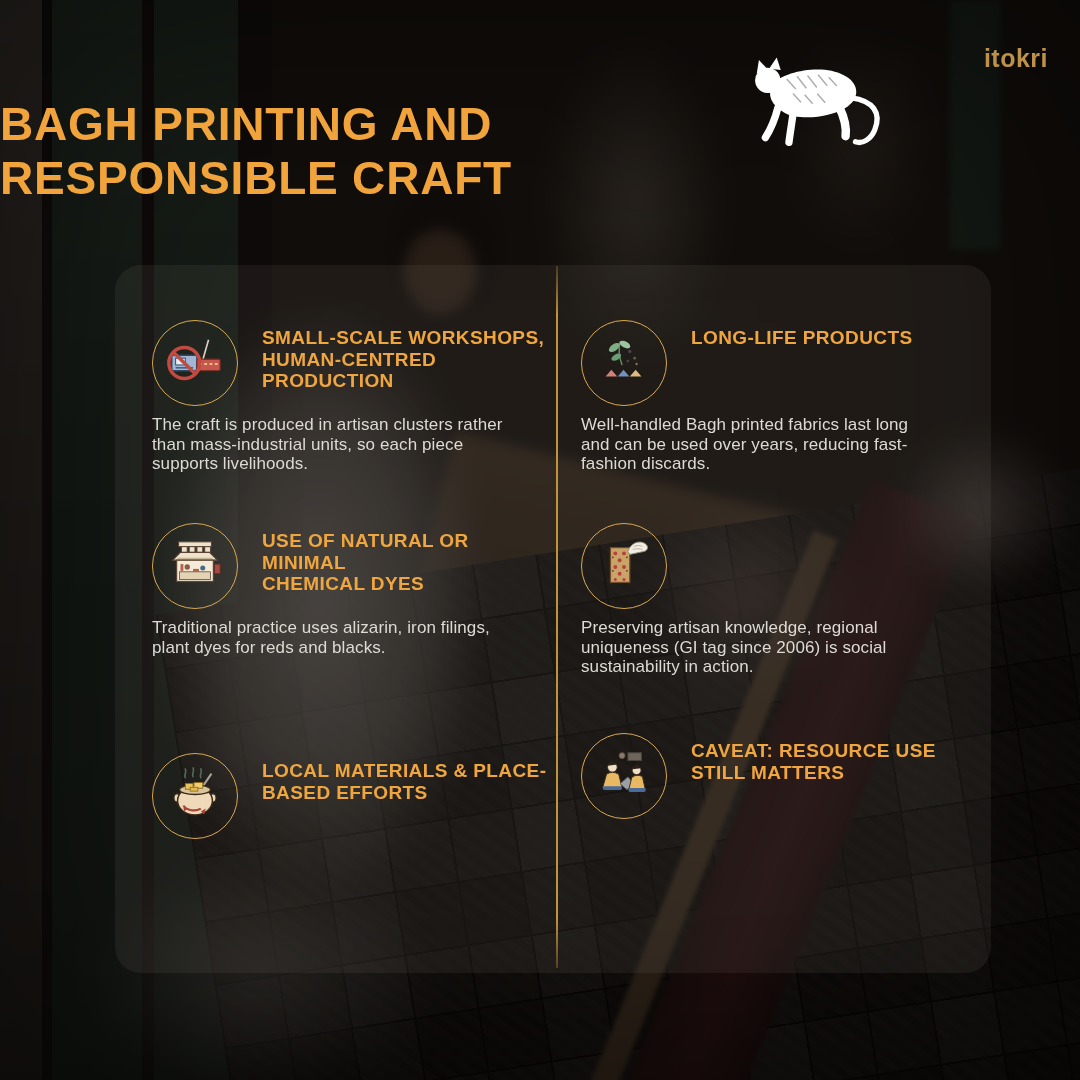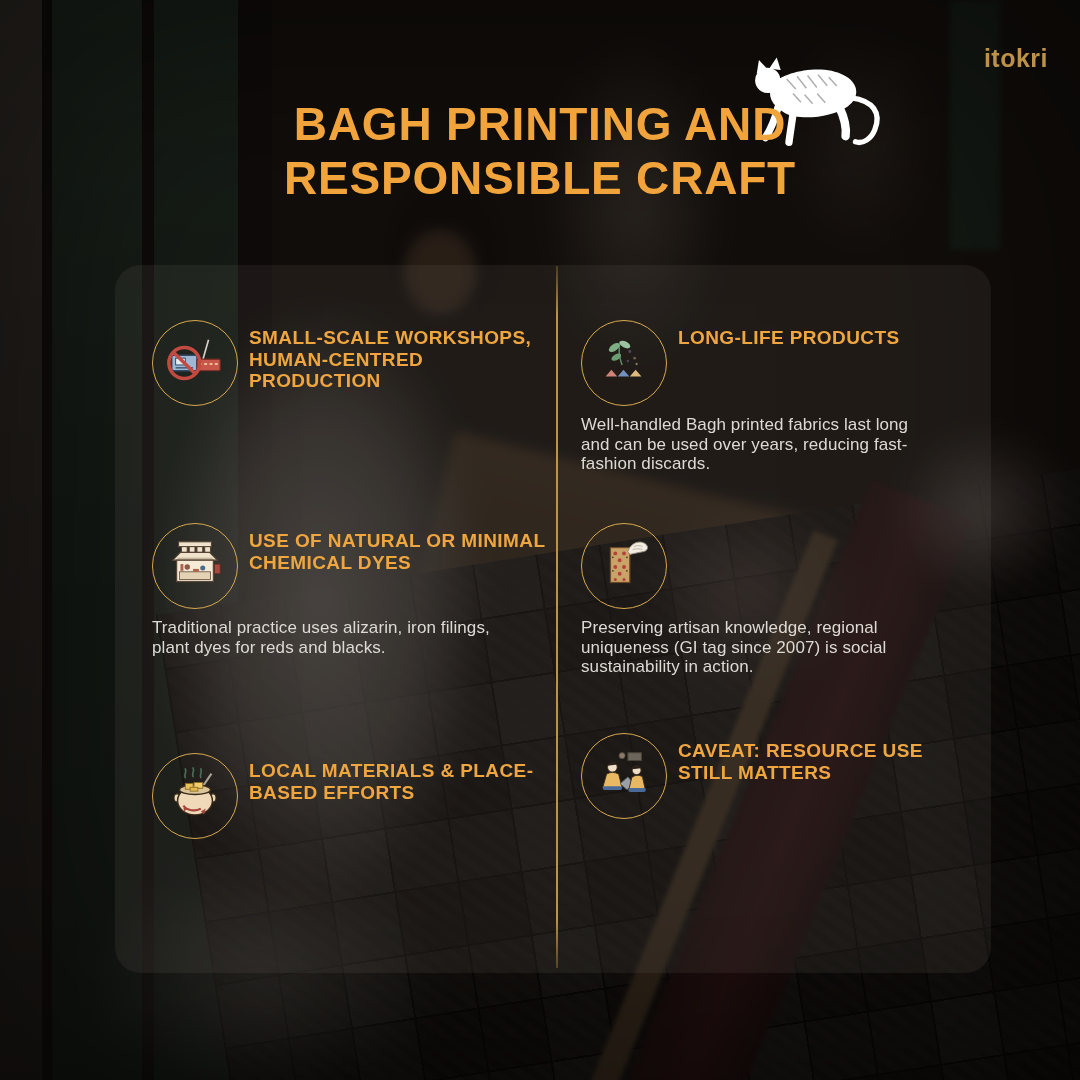--- a/index.html
+++ b/index.html
@@ -36,38 +36,38 @@
       repeating-linear-gradient(0deg, transparent 0 64px, rgba(255,255,255,0.05) 64px 128px),
       repeating-linear-gradient(90deg, transparent 0 128px, rgba(255,255,255,0.06) 128px 192px);
   }
   .tan-strip{left:528px;top:480px;width:26px;height:760px;background:#8a6a45;transform:rotate(22deg);transform-origin:50% 100%;filter:blur(2px);}
   .maroon-strip{left:560px;top:440px;width:110px;height:820px;background:linear-gradient(90deg,#3d1517,#5a1f22 50%,#351114);transform:rotate(22deg);transform-origin:50% 100%;filter:blur(2px);}
   .overlay{position:absolute;inset:0;background:rgba(12,10,8,0.74);box-shadow:inset 0 0 220px 60px rgba(0,0,0,0.45);}
   
   .logo{position:absolute;top:44px;right:32px;font-size:25px;font-weight:700;letter-spacing:0.5px;color:var(--logo,#BE9149);}
   .tiger{position:absolute;left:742px;top:48px;width:158px;height:108px;transform:rotate(-4deg);}
   .title{
-    position:absolute;left:0;right:0;top:98px;margin:0;text-align:center;
+    position:absolute;left:0;right:0;top:98px;margin:0;text-align:left;
     font-size:46px;font-weight:800;letter-spacing:0.8px;line-height:1.17;
     color:var(--accent,#F2A43C);white-space:pre-line;
   }
   .panel{
     position:absolute;left:115px;top:265px;width:876px;height:708px;
     border-radius:26px;background:rgba(148,140,126,0.11);
   }
   .divider{position:absolute;left:441px;top:1px;width:2px;height:702px;
     background:linear-gradient(to bottom,rgba(201,153,63,0.25),rgba(201,153,63,0.95) 7%,rgba(201,153,63,0.95) 93%,rgba(201,153,63,0.3));}
   .card{position:absolute;}
   .c1{left:37px;top:55px;width:398px;}
   .c2{left:466px;top:55px;width:400px;}
   .c3{left:37px;top:258px;width:398px;}
   .c4{left:466px;top:258px;width:400px;}
   .c5{left:37px;top:468px;width:398px;margin-top:20px;}
   .c6{left:466px;top:468px;width:400px;}
-  .card-head{display:flex;gap:11px;align-items:flex-start;}
+  .card-head{display:flex;gap:24px;align-items:flex-start;}
   .icon-circle{
     width:86px;height:86px;border:1.7px solid #D8A94E;border-radius:50%;
     flex:0 0 auto;display:flex;align-items:center;justify-content:center;
   }
   .icon-circle svg{width:62px;height:62px;}
   .card h2{
     margin:7px 0 0;font-size:19px;font-weight:800;letter-spacing:0.4px;line-height:1.14;
     color:var(--heading,#EFA63F);white-space:pre-line;
   }
   .card p{
@@ -134,20 +134,23 @@
             <rect x="34" y="28" width="24" height="12" rx="1.5" fill="#C8574B" stroke="#6E2A22" stroke-width="1.2"></rect>
             <path d="M36 33 h20" stroke="#F2DFA8" stroke-width="1.5" stroke-dasharray="3 2.5" fill="none"></path>
             <circle cx="21" cy="32" r="16" fill="none" stroke="#C34A40" stroke-width="3.6"></circle>
             <line x1="9.8" y1="20.8" x2="32.2" y2="43.2" stroke="#C34A40" stroke-width="3.6"></line>
           </svg>
         </div>
         <h2>SMALL-SCALE WORKSHOPS,
 HUMAN-CENTRED
 PRODUCTION</h2>
       </div>
+      <p>The craft is produced in artisan clusters rather
+than mass-industrial units, so each piece
+supports livelihoods.</p>
     </section>
 
     <section class="card c3">
       <div class="card-head">
         <div class="icon-circle">
           <svg viewBox="0 0 64 64">
             <rect x="15" y="7" width="34" height="5" fill="#EFE3CB" stroke="#5A4636" stroke-width="1.2"></rect>
             <g fill="#EFE3CB" stroke="#5A4636" stroke-width="1.1">
               <rect x="18" y="12" width="6" height="6"></rect>
                 <rect x="26" y="12" width="6" height="6"></rect>
@@ -216,21 +219,21 @@
                 <circle cx="35" cy="23" r="0.9"></circle>
                 <circle cx="20.5" cy="37" r="0.9"></circle>
                 <circle cx="35" cy="37" r="0.9"></circle>
               </g>
             <path d="M36 17 C 39 8, 48 5, 54 9 C 58 12, 57 17, 50 17.5 L38 20 Z" fill="#F2EDE3" stroke="#948A7A" stroke-width="1"></path>
             <path d="M42 12 c3 -1.5 7 -1.5 9 0 M41 15 c3 -1 8 -1 10 0" stroke="#B5AC9C" stroke-width="0.9" fill="none"></path>
           </svg>
         </div>
       </div>
       <p>Preserving artisan knowledge, regional
-uniqueness (GI tag since 2007) is social
+uniqueness (GI tag since 2006) is social
 sustainability in action.</p>
     </section>
 
     <section class="card c5">
       <div class="card-head">
         <div class="icon-circle">
           <svg viewBox="0 0 64 64">
             <g stroke="#4E6E58" stroke-width="1.7" fill="none" stroke-linecap="round">
               <path d="M22 13 c-2 -3 2 -5 0 -9"></path>
               <path d="M30 12 c-2 -3 2 -5 0 -9"></path>

